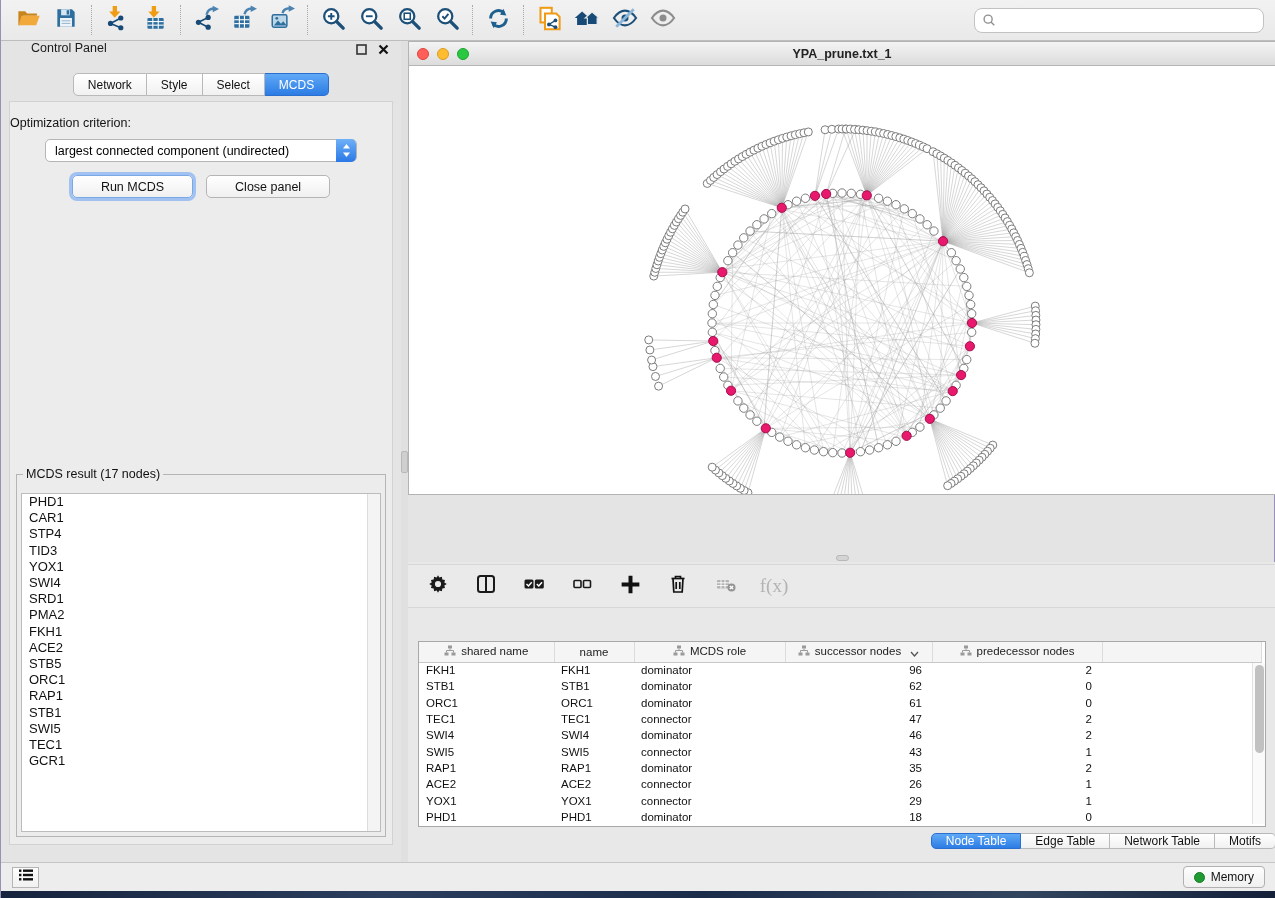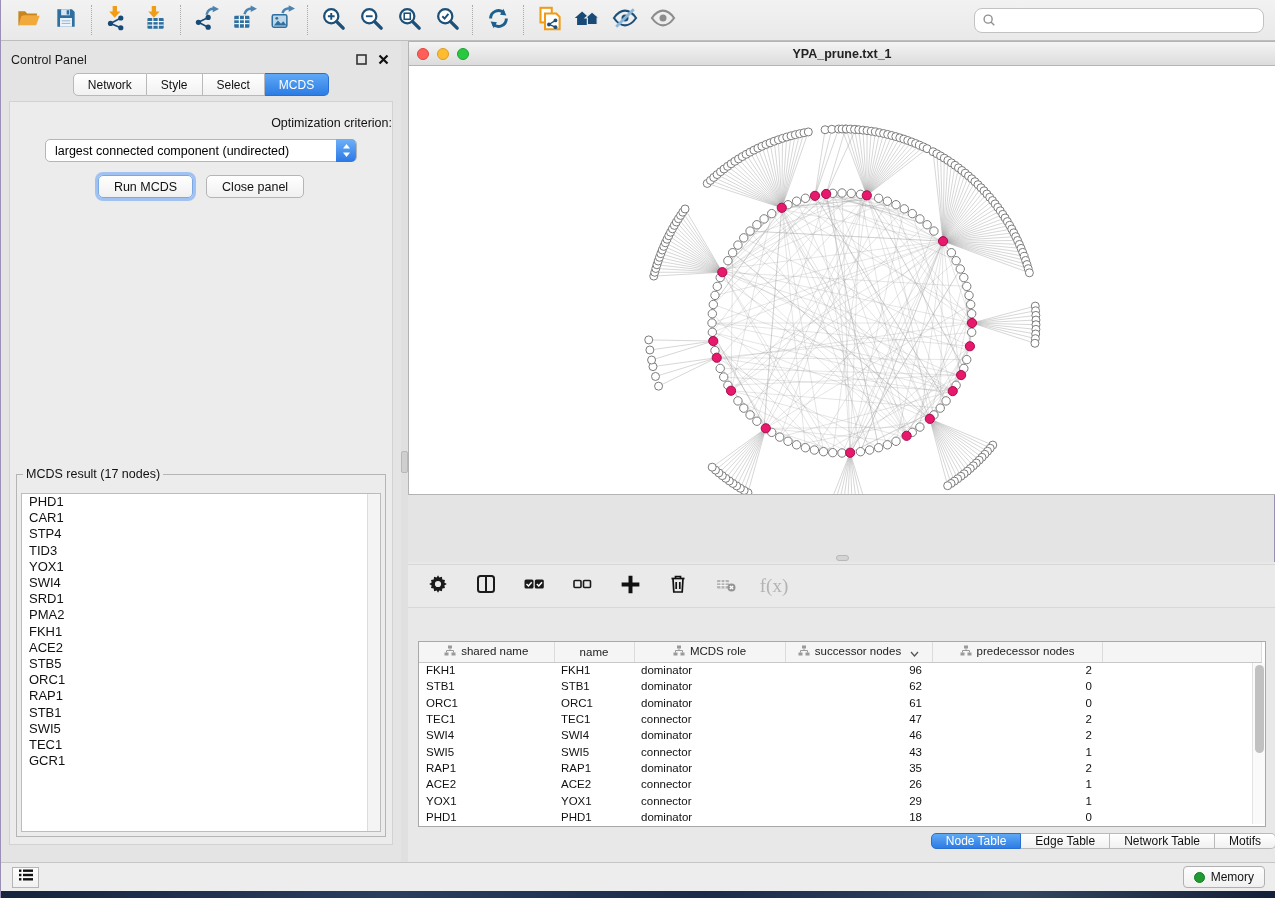--- a/index.html
+++ b/index.html
@@ -12,41 +12,41 @@
     background:linear-gradient(#f2f2f2,#e9e9e9); border-bottom:1px solid #bdbdbd;
     display:flex; align-items:center; padding:0 8px; }
   .tbtn { width:38px; height:34px; display:flex; align-items:center; justify-content:center; flex:0 0 auto; }
   .tsep { width:1px; height:30px; margin:0 6px; border-left:1px dotted #aaa; flex:0 0 auto; }
   .tspacer { flex:1 1 auto; }
   .searchbox { width:290px; height:25px; background:#fff; border:1px solid #c2c2c2; border-radius:8px;
     display:flex; align-items:center; padding:0 7px; margin-right:4px; }
   .searchbox input { border:none; outline:none; flex:1; font-size:12px; font-family:"Liberation Sans",sans-serif; background:transparent; }
 
   
-  .panel-head { height:26px; display:flex; align-items:flex-end; padding:0 10px; }
+  .panel-head { height:26px; display:flex; align-items:flex-start; padding:0 10px;margin-left:20px; }
   .panel-title { font-size:12.5px; color:#1a1a1a; }
   .head-spacer { flex:1; }
   .mini-ico { width:16px; height:16px; display:flex; align-items:center; justify-content:center; margin-left:6px; }
 
   
   #control-panel { position:absolute; left:0; top:41px; width:400px; height:821px; background:#e4e4e4; }
   .cp-tabs { display:flex; justify-content:center; margin-top:6px; height:23px; }
   .seg { font-size:12px; padding:0 14px; display:flex; align-items:center; background:linear-gradient(#ffffff,#f1f1f1);
     border:1px solid #b9b9b9; border-left:none; color:#111; cursor:default; }
   .seg:first-child { border-left:1px solid #b9b9b9; border-radius:5px 0 0 5px; }
   .seg:last-child { border-radius:0 5px 5px 0; }
   .seg.active { background:linear-gradient(#5fa9f6,#2c7ce4); border-color:#2a6fd0; color:#fff; }
   .cp-body { position:absolute; left:8px; right:8px; top:60px; bottom:17px; background:#ececec; border:1px solid #d2d2d2; }
-  .opt-label { text-align:right; font-size:12.5px; margin-top:14px; color:#111; }
+  .opt-label { text-align:left; font-size:12.5px; margin-top:14px; color:#111; }
   .mac-select { width:312px; height:23px; margin:9px auto 0 auto; background:#fff; border:1px solid #b5b5b5; border-radius:5px;
     display:flex; align-items:center; font-size:12.5px; padding-left:9px; position:relative; }
   .mac-select .stepper { position:absolute; right:0; top:-1px; width:20px; height:23px; border-radius:0 5px 5px 0;
     background:linear-gradient(#6fb0f7,#2a78e6); display:flex; align-items:center; justify-content:center; }
   .btn-row { display:flex; justify-content:center; gap:13px; margin-top:13px; }
-  .mac-btn { height:23px; padding:0 15px; font-size:12.5px; font-family:"Liberation Sans",sans-serif;
+  .mac-btn { height:23px; padding:0 28px; font-size:12.5px; font-family:"Liberation Sans",sans-serif;
     background:linear-gradient(#ffffff,#f0f0f0); border:1px solid #b5b5b5; border-radius:5px; color:#111; }
   .mac-btn.focus { box-shadow:0 0 0 3px rgba(100,160,246,.55); border-color:#7aa9e8; }
   #mcds-group { position:absolute; left:6px; right:6px; top:365px; bottom:7px; border:1px solid #b5b5b5; padding:4px; }
   #mcds-group legend { font-size:12.5px; padding:0 3px; margin-left:2px; color:#111; }
   .result-list { position:absolute; left:4px; right:4px; top:12px; bottom:4px; background:#fff; border:1px solid #bcbcbc; overflow:hidden; }
   .result-scroll { position:absolute; right:0; top:0; bottom:0; width:13px; background:#f4f4f4; border-left:1px solid #dcdcdc; }
   .list-item { font-size:13px; line-height:16.2px; padding-left:7px; color:#111; }
 
   
   #v-splitter { position:absolute; left:400px; top:41px; width:7px; height:821px; background:#e0e0e0; }

